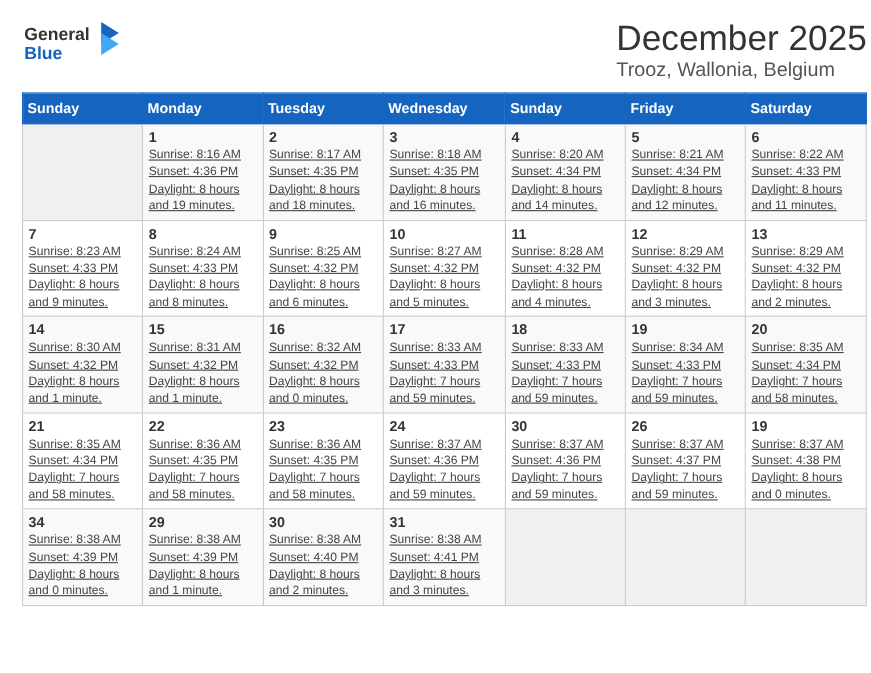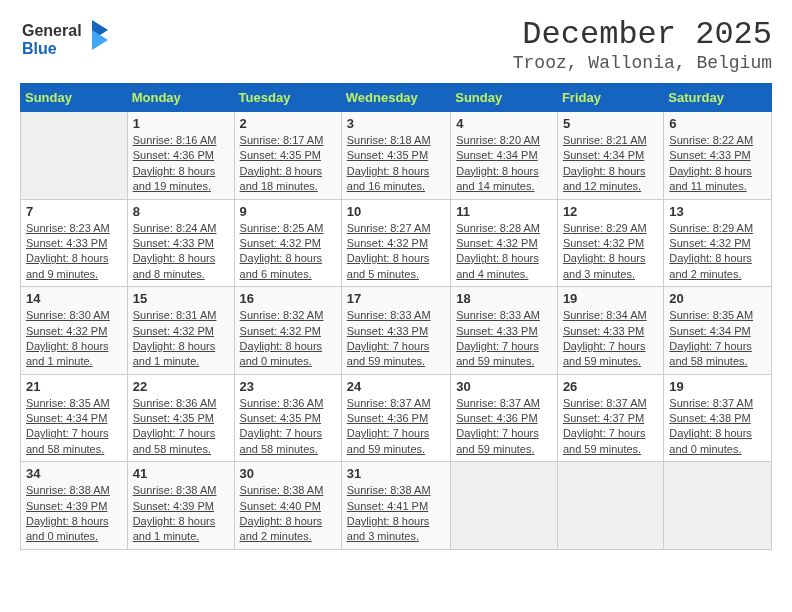--- a/index.html
+++ b/index.html
@@ -6,54 +6,53 @@
     body {
       font-family: Arial, sans-serif;
       background: #fff;
       width: 792px;
       height: 612px;
       overflow: hidden;
     }
     .page {
       width: 792px;
       min-height: 612px;
-      padding: 16px 20px 10px 20px;
+      padding: 16px 4px 10px 20px;
       background: #fff;
     }
     .header {
       display: flex;
       justify-content: space-between;
       align-items: flex-start;
       margin-bottom: 10px;
     }
     .logo-area {
       display: flex;
       align-items: center;
     }
     .title-area {
-      text-align: right;
-      font-family: Liberation Mono, monospace;
+      text-align: left;
     }
     .month-title {
       font-size: 32px;
       font-weight: normal;
       color: #333;
     }
     .subtitle {
       font-size: 18px;
       color: #555;
     }
     table {
       width: 100%;
       border-collapse: collapse;
       font-size: 11px;
     }
     thead tr th {
       background-color: #1565c0;
-      color: #bef264;
+      color: #ffffff;
       padding: 6px 4px;
       text-align: left;
       font-size: 13px;
       font-weight: bold;
       border: 1px solid #1565c0;
     }
     tbody tr td {
       border: 1px solid #ccc;
       vertical-align: top;
       padding: 4px 5px;
@@ -237,21 +236,21 @@
             <span class="day-number">19</span>
             <div class="day-info">Sunrise: 8:37 AM<br>Sunset: 4:38 PM<br>Daylight: 8 hours<br>and 0 minutes.</div>
           </td>
         </tr>
         <tr>
           <td>
             <span class="day-number">34</span>
             <div class="day-info">Sunrise: 8:38 AM<br>Sunset: 4:39 PM<br>Daylight: 8 hours<br>and 0 minutes.</div>
           </td>
           <td>
-            <span class="day-number">41</span>
+            <span class="day-number">29</span>
             <div class="day-info">Sunrise: 8:38 AM<br>Sunset: 4:39 PM<br>Daylight: 8 hours<br>and 1 minute.</div>
           </td>
           <td>
             <span class="day-number">30</span>
             <div class="day-info">Sunrise: 8:38 AM<br>Sunset: 4:40 PM<br>Daylight: 8 hours<br>and 2 minutes.</div>
           </td>
           <td>
             <span class="day-number">31</span>
             <div class="day-info">Sunrise: 8:38 AM<br>Sunset: 4:41 PM<br>Daylight: 8 hours<br>and 3 minutes.</div>
           </td>

